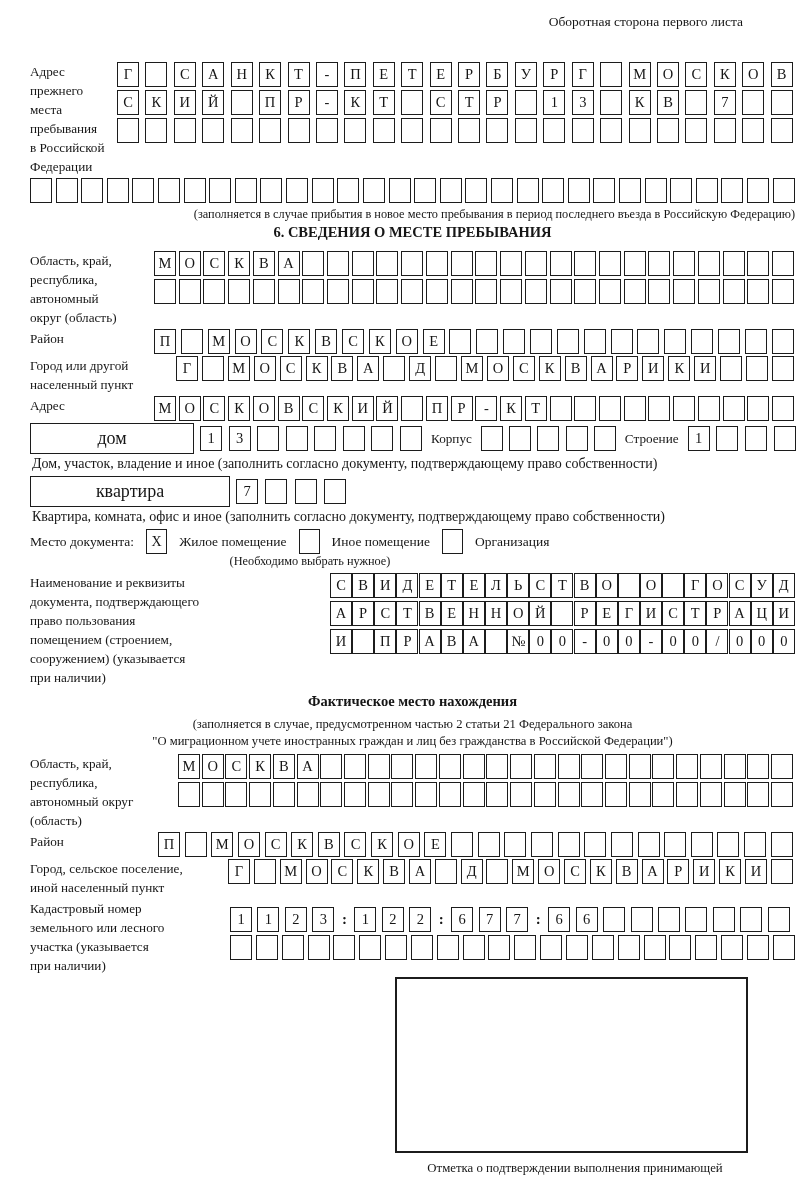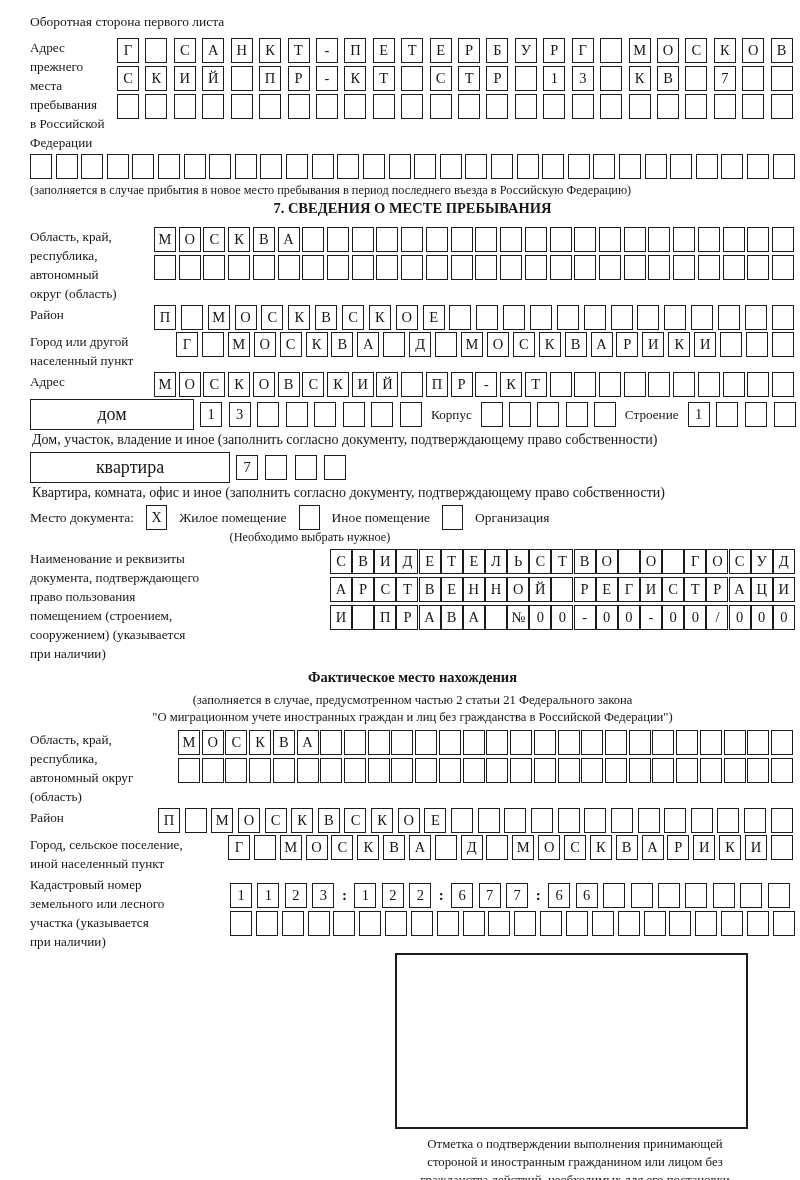--- a/index.html
+++ b/index.html
@@ -2,40 +2,40 @@
 <html><head>
 <meta charset="utf-8">
 <style>
   html,body{margin:0;padding:0;background:#ffffff;}
   body{
     width:800px;height:1180px;overflow:hidden;
     font-family:"Liberation Serif","DejaVu Serif",serif;
     color:#161616;
   }
   .page{box-sizing:border-box;width:800px;padding:14px 5px 0 30px;}
-  .header-note{font-size:13.5px;padding-right:52px;margin-bottom:8px;}
+  .header-note{font-size:13.5px;text-align:right;padding-right:52px;margin-bottom:32px;}
   .fieldrow{display:flex;align-items:flex-start;margin-bottom:2px;}
   .label{font-size:13.2px;line-height:19px;white-space:pre-line;flex:none;}
   .rowstack{display:flex;flex-direction:column;}
   .rowstack .cells{margin-bottom:3px;}
   .cells{display:flex;justify-content:space-between;flex:none;}
   .cell{
     flex:none;box-sizing:border-box;width:22px;height:25px;
     border:1.7px solid #1c1c1c;display:flex;align-items:center;justify-content:center;
     font-size:14.5px;line-height:1;background:#fff;
   }
   .sep{flex:none;width:9px;display:flex;align-items:center;justify-content:center;
     font-size:15px;font-weight:bold;}
   .w676{width:676px;} .w765{width:765px;}
   .w640{width:640px;} .w618{width:618px;}
   .w465{width:465px;}
   .w615{width:615px;} .w635{width:635px;} .w565{width:565px;} .w560{width:560px;}
   .lw87{width:87px;} .lw124{width:124px;} .lw146{width:146px;} .lw300{width:300px;}
   .lw148{width:148px;} .lw128{width:128px;} .lw198{width:198px;} .lw200{width:200px;}
-  .note{font-size:12.3px;text-align:left;margin-bottom:2px;}
+  .note{font-size:12.3px;text-align:right;margin-bottom:2px;}
   .section-title{font-size:14.5px;font-weight:bold;text-align:center;margin:2px 0 10px 0;}
   .inline-row{display:flex;align-items:center;gap:6px;margin:2px 0 2px 0;}
   .boxlabel{box-sizing:border-box;border:1.8px solid #1c1c1c;height:31px;
     display:flex;align-items:center;justify-content:center;font-size:18px;flex:none;}
   .bl164{width:164px;} .bl200{width:200px;}
   .c222{width:222px;} .c135{width:135px;} .c108{width:108px;} .c110{width:110px;}
   .inline-label{font-size:13.2px;flex:none;padding:0 3px;}
   .caption{font-size:14px;margin:1px 0 4px 2px;}
   .mesto-row{display:flex;align-items:center;gap:12px;margin-top:4px;}
   .mesto-label,.opt-label{font-size:13.5px;flex:none;}
@@ -172,21 +172,21 @@
       <div class="cell"></div>
       <div class="cell"></div>
       <div class="cell"></div>
       <div class="cell"></div>
       <div class="cell"></div>
       <div class="cell"></div>
     </div>
 
   <div class="note mt4">(заполняется в случае прибытия в новое место пребывания в период последнего въезда в Российскую Федерацию)</div>
 
-  <div class="section-title">7. СВЕДЕНИЯ О МЕСТЕ ПРЕБЫВАНИЯ</div>
+  <div class="section-title">6. СВЕДЕНИЯ О МЕСТЕ ПРЕБЫВАНИЯ</div>
 
   <div class="fieldrow">
     <div class="label lw124">Область, край,
 республика,
 автономный
 округ (область)</div>
     <div class="rowstack">
       <div class="cells w640">
           <div class="cell">М</div>
           <div class="cell">О</div>

